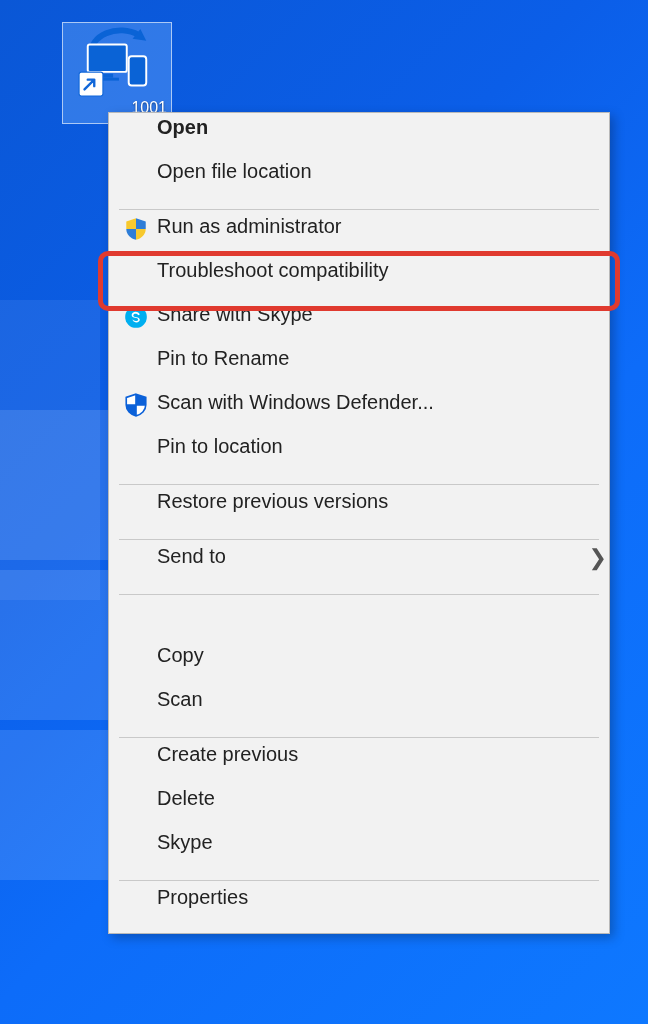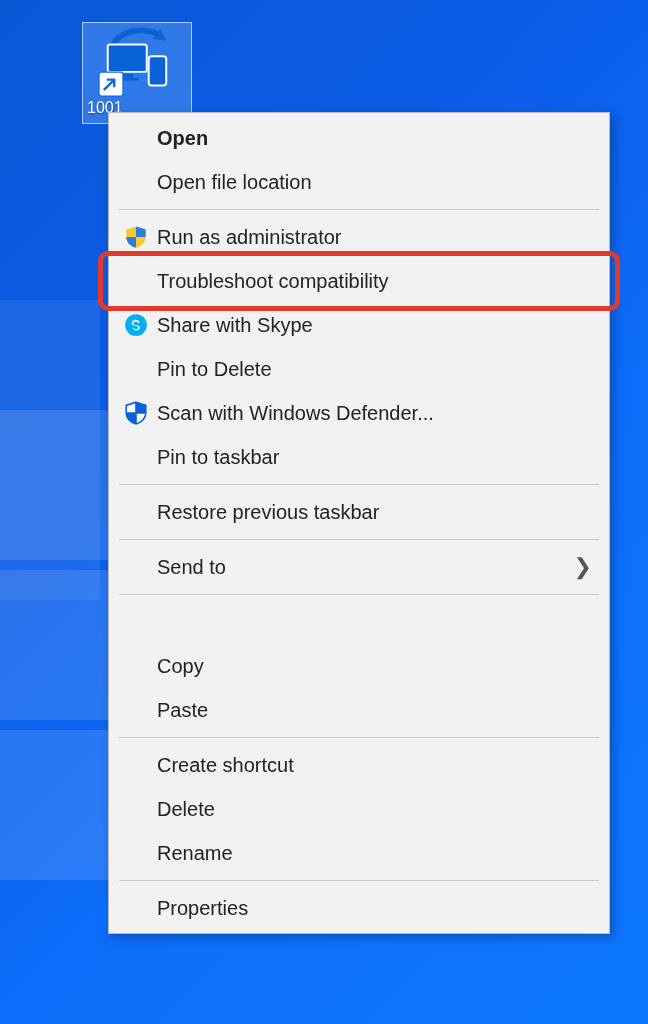--- a/index.html
+++ b/index.html
@@ -27,22 +27,21 @@
 
   
   .desktop-icon {
     position: absolute;
     left: 62px;
     top: 22px;
     width: 110px;
     padding: 4px 4px 6px;
     border: 1px solid rgba(255,255,255,0.6);
     background: rgba(120,180,255,0.35);
-    text-align: left;
-    margin-left: 20px;
+    text-align: right;
   }
   .desktop-icon .icon-box {
     width: 78px;
     height: 68px;
     margin: 0 auto 4px;
     position: relative;
   }
   .desktop-icon .label {
     color: #fff;
     font-size: 16px;
@@ -55,23 +54,23 @@
     left: 108px;
     top: 112px;
     width: 502px;
     background: #f2f2f2;
     border: 1px solid #b9b9b9;
     box-shadow: 4px 4px 10px rgba(0,0,0,0.25);
     padding: 3px 0;
   }
   .menu-item {
     display: flex;
-    align-items: center;
+    align-items: flex-start;
     height: 44px;
-    padding: 0 17px 0 14px;
+    padding: 0 2px 0 14px;
     font-size: 20px;
     color: #222;
     cursor: default;
   }
   .menu-item .icon-slot {
     width: 34px;
     height: 28px;
     display: flex;
     align-items: center;
     justify-content: flex-start;
@@ -163,72 +162,72 @@
         <span class="icon-slot">
           <svg viewBox="0 0 24 24">
             <circle cx="12" cy="12" r="10" fill="#00aff0"></circle>
             <path d="M9 15c.6 1.2 2 2 3.4 2 1.8 0 3.1-1 3.1-2.4 0-3.3-6-1.9-6-4.1 0-.9.9-1.5 2.1-1.5 1.1 0 2 .5 2.5 1.4l1.4-.8C14.8 8 13.4 7.2 11.7 7.2 9.6 7.2 8 8.4 8 10.1c0 3.5 6 2 6 4.2 0 .9-.9 1.4-2.2 1.4-1.3 0-2.3-.6-2.8-1.6L9 15z" fill="#fff"></path>
           </svg>
         </span>
         <span class="text">Share with Skype</span>
       </div>
       <div class="menu-item" id="mi-pin-start">
         <span class="icon-slot"></span>
-        <span class="text">Pin to Delete</span>
+        <span class="text">Pin to Rename</span>
       </div>
       <div class="menu-item" id="mi-scan-defender">
         <span class="icon-slot">
           <svg viewBox="0 0 24 24">
             <path d="M12 2 L21 5 V12 C21 17 17 21 12 22 C7 21 3 17 3 12 V5 Z" fill="#fff" stroke="#0b61d9" stroke-width="1.5"></path>
             <path d="M12 2 V22 M3.5 12 H20.5" stroke="#0b61d9" stroke-width="1.5"></path>
             <path d="M12 2 L21 5 V12 H12 Z" fill="#0b61d9"></path>
             <path d="M3 12 H12 V22 C7 21 3 17 3 12 Z" fill="#0b61d9"></path>
           </svg>
         </span>
         <span class="text">Scan with Windows Defender...</span>
       </div>
       <div class="menu-item" id="mi-pin-taskbar">
         <span class="icon-slot"></span>
-        <span class="text">Pin to taskbar</span>
+        <span class="text">Pin to location</span>
       </div>
       <div class="menu-sep"></div>
       <div class="menu-item" id="mi-restore-versions">
         <span class="icon-slot"></span>
-        <span class="text">Restore previous taskbar</span>
+        <span class="text">Restore previous versions</span>
       </div>
       <div class="menu-sep"></div>
       <div class="menu-item" id="mi-send-to">
         <span class="icon-slot"></span>
         <span class="text">Send to</span>
         <span class="arrow">❯</span>
       </div>
       <div class="menu-sep"></div>
       <div class="menu-item" id="mi-cut">
         <span class="icon-slot"></span>
       </div>
       <div class="menu-item" id="mi-copy">
         <span class="icon-slot"></span>
         <span class="text">Copy</span>
       </div>
       <div class="menu-item" id="mi-paste">
         <span class="icon-slot"></span>
-        <span class="text">Paste</span>
+        <span class="text">Scan</span>
       </div>
       <div class="menu-sep"></div>
       <div class="menu-item" id="mi-create-shortcut">
         <span class="icon-slot"></span>
-        <span class="text">Create shortcut</span>
+        <span class="text">Create previous</span>
       </div>
       <div class="menu-item" id="mi-delete">
         <span class="icon-slot"></span>
         <span class="text">Delete</span>
       </div>
       <div class="menu-item" id="mi-rename">
         <span class="icon-slot"></span>
-        <span class="text">Rename</span>
+        <span class="text">Skype</span>
       </div>
       <div class="menu-sep"></div>
       <div class="menu-item" id="mi-properties">
         <span class="icon-slot"></span>
         <span class="text">Properties</span>
       </div>
     </div>
 
   <div class="highlight-box" id="hl" style="left: 98px; top: 251px; width: 522px; height: 60px; border-color: rgb(224, 58, 47);"></div>
 </div>

